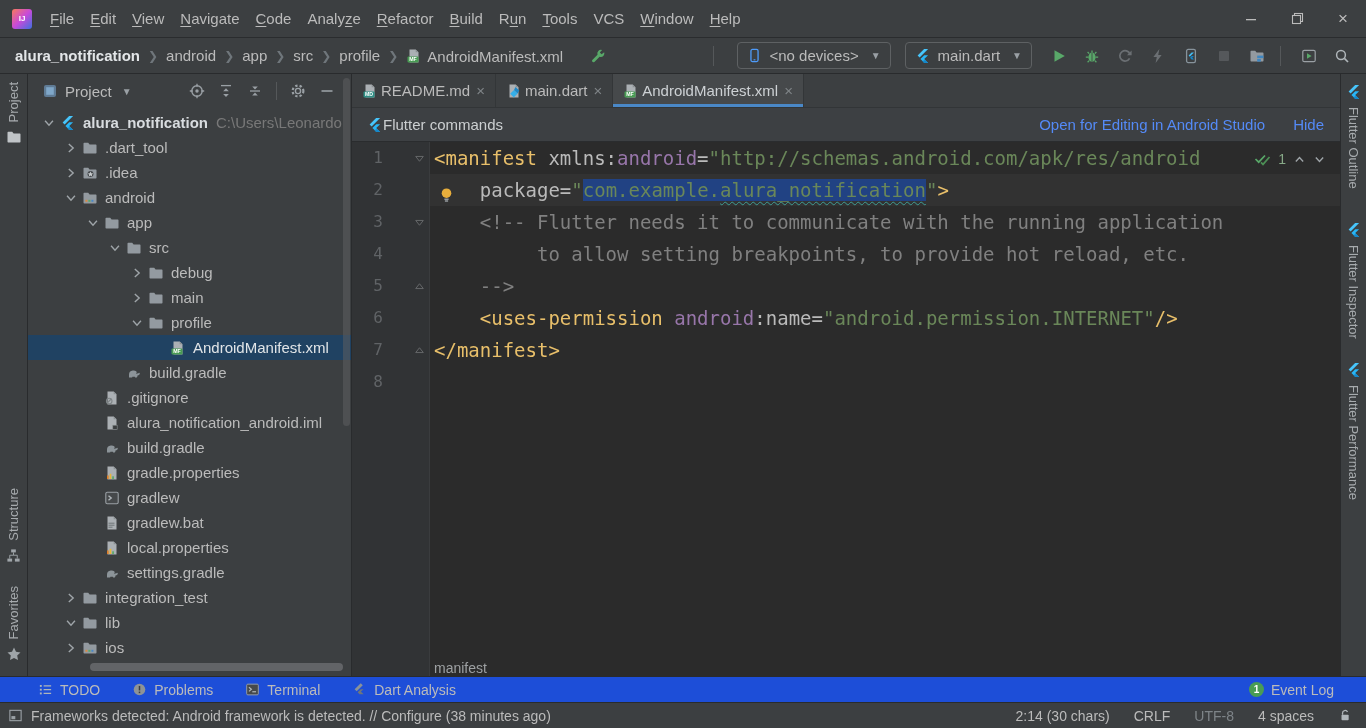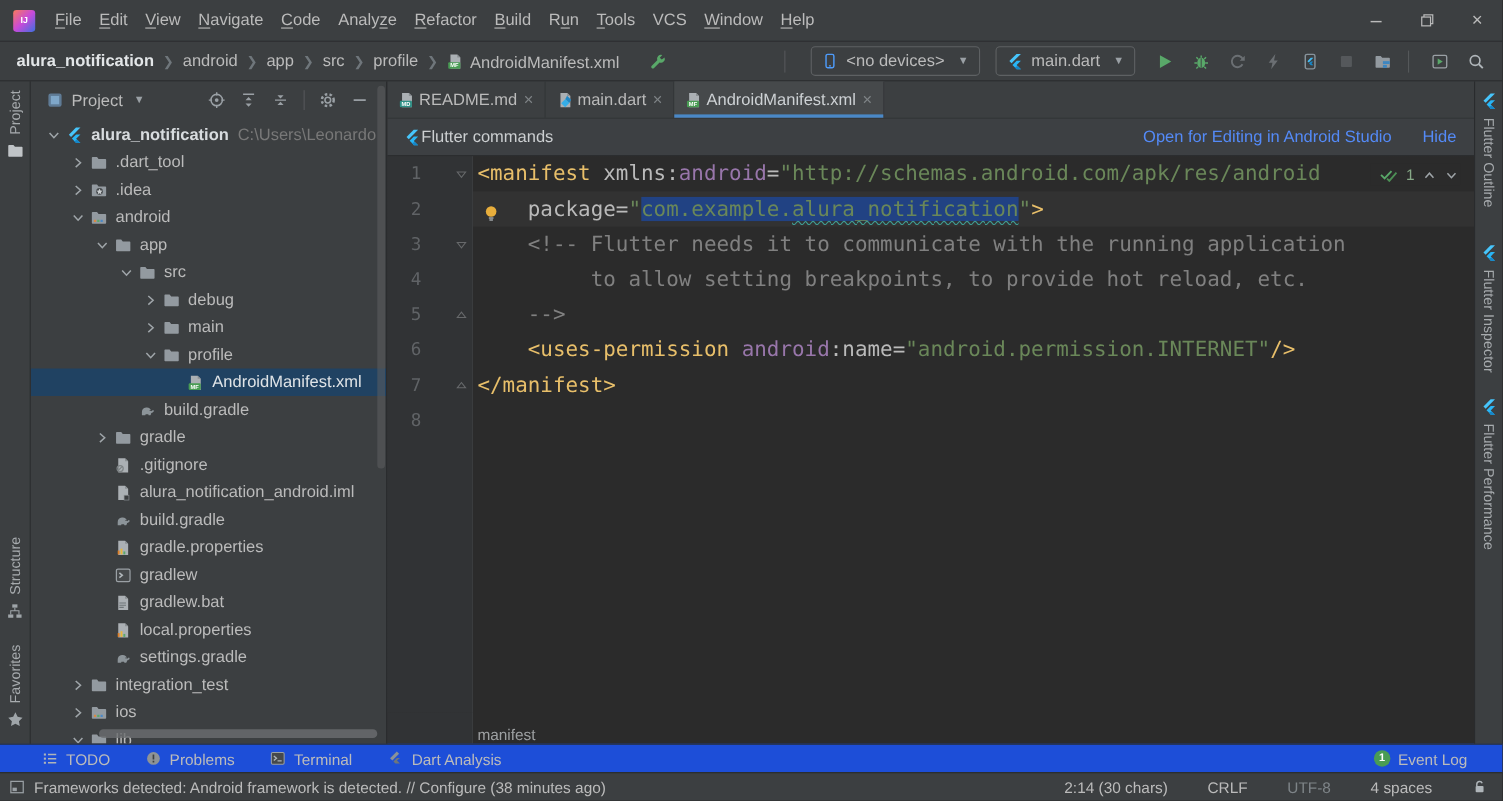--- a/index.html
+++ b/index.html
@@ -108,21 +108,21 @@
   .toolwin-bar { height:26px; flex:none; background:#1d4ed8; border-top:1px solid #292B2D;
                  display:flex; align-items:center; padding:0 16px 0 38px; font-size:14px; gap:32px; }
   .tw-item { display:flex; align-items:center; gap:7px; color:#BBBBBB; }
   .eventlog { margin-left:auto; display:flex; align-items:center; gap:7px; margin-right:16px; }
   .badge { width:15px; height:15px; border-radius:50%; background:#499C54; color:#FFF;
            font-size:10px; font-weight:bold; display:flex; align-items:center; justify-content:center; }
 
   .statusbar { height:26px; flex:none; background:#3C3F41; border-top:1px solid #292B2D;
                display:flex; align-items:center; padding:0 14px 0 8px; font-size:14px; color:#BBBBBB; }
   .sb-msg { margin-left:8px; display:flex; white-space:pre; }
-  .sb-right { margin-left:auto; display:flex; align-items:flex-start; gap:36px; }
+  .sb-right { margin-left:auto; display:flex; align-items:flex-start; gap:24px; }
   .sb-dim { color:#7E8488; }
 </style>
 </head>
 <body>
 
 <div class="app">
 
   <div class="titlebar">
     <div class="logo">IJ</div>
     <nav class="menubar" id="menubar">
@@ -520,35 +520,20 @@
           <div class="tree-row" style="padding-left: 76px;">
             <span class="chev-box"></span>
             <span class="tree-icon">
               <svg width="16" height="16" viewBox="0 0 16 16">
                 <path fill="#8C9499" d="M3 12.5v-2.7a4.3 4.3 0 0 1 8.5-1l1.3-.9c.4-.3 1 .1 1 .6 0 .8-.6 1.5-1.4 1.7l-.9.2c0 .8-.3 1.5-.8 2.1h-1.6l-.3-.8H6.4l-.3.8z"></path>
                 <circle cx="10.6" cy="8.1" r=".55" fill="#3C3F41"></circle>
               </svg>
             </span>
             <span class="tree-label">build.gradle</span>
           </div>
-          <div class="tree-row" style="padding-left: 54px;">
-            <span class="chev-box">
-              <span class="icon">
-                <svg width="14" height="14" viewBox="0 0 16 16">
-                  <path d="M5.5 3.5 10.5 8l-5 4.5" fill="none" stroke="#9FA5A9" stroke-width="1.6"></path>
-                </svg>
-              </span>
-            </span>
-            <span class="tree-icon">
-              <svg width="16" height="16" viewBox="0 0 16 16">
-                <path fill="#939AA0" d="M1.5 3.5c0-.4.3-.7.7-.7h4l1.4 1.7h6.2c.4 0 .7.3.7.7v7.6c0 .4-.3.7-.7.7H2.2a.7.7 0 0 1-.7-.7z"></path>
-              </svg>
-            </span>
-            <span class="tree-label">gradle</span>
-          </div>
           <div class="tree-row" style="padding-left: 54px; text-align: right;">
             <span class="chev-box"></span>
             <span class="tree-icon">
               <svg width="16" height="16" viewBox="0 0 16 16">
                 <path fill="#ABB0B4" d="M3.5 1.5h6.2l2.8 2.8v10.2h-9z"></path>
                 <path fill="#8A8F92" d="M9.7 1.5l2.8 2.8H9.7z"></path>
                 <circle cx="5.2" cy="11" r="2.8" fill="none" stroke="#7E8486" stroke-width="1.1"></circle>
                 <path d="M3.2 13 7.2 9" stroke="#7E8486" stroke-width="1.1"></path>
               </svg>
             </span>
@@ -644,48 +629,48 @@
               <svg width="16" height="16" viewBox="0 0 16 16">
                 <path fill="#939AA0" d="M1.5 3.5c0-.4.3-.7.7-.7h4l1.4 1.7h6.2c.4 0 .7.3.7.7v7.6c0 .4-.3.7-.7.7H2.2a.7.7 0 0 1-.7-.7z"></path>
               </svg>
             </span>
             <span class="tree-label">integration_test</span>
           </div>
           <div class="tree-row" style="padding-left: 32px;">
             <span class="chev-box">
               <span class="icon">
                 <svg width="14" height="14" viewBox="0 0 16 16">
+                  <path d="M3.5 5.5 8 10.5l4.5-5" fill="none" stroke="#9FA5A9" stroke-width="1.6"></path>
+                </svg>
+              </span>
+            </span>
+            <span class="tree-icon">
+              <svg width="16" height="16" viewBox="0 0 16 16">
+                <path fill="#939AA0" d="M1.5 3.5c0-.4.3-.7.7-.7h4l1.4 1.7h6.2c.4 0 .7.3.7.7v7.6c0 .4-.3.7-.7.7H2.2a.7.7 0 0 1-.7-.7z"></path>
+              </svg>
+            </span>
+            <span class="tree-label">lib</span>
+          </div>
+          <div class="tree-row" style="padding-left: 32px;">
+            <span class="chev-box">
+              <span class="icon">
+                <svg width="14" height="14" viewBox="0 0 16 16">
                   <path d="M5.5 3.5 10.5 8l-5 4.5" fill="none" stroke="#9FA5A9" stroke-width="1.6"></path>
                 </svg>
               </span>
             </span>
             <span class="tree-icon">
               <svg width="16" height="16" viewBox="0 0 16 16">
                 <path fill="#939AA0" d="M1.5 3.5c0-.4.3-.7.7-.7h4l1.4 1.7h6.2c.4 0 .7.3.7.7v7.6c0 .4-.3.7-.7.7H2.2a.7.7 0 0 1-.7-.7z"></path>
                 <rect x="3.4" y="9.8" width="2" height="2" fill="#D98A44"></rect>
                 <rect x="6.4" y="9.8" width="2" height="2" fill="#59A869"></rect>
                 <rect x="9.4" y="9.8" width="2" height="2" fill="#4A88C7"></rect>
               </svg>
             </span>
             <span class="tree-label">ios</span>
-          </div>
-          <div class="tree-row" style="padding-left: 32px;">
-            <span class="chev-box">
-              <span class="icon">
-                <svg width="14" height="14" viewBox="0 0 16 16">
-                  <path d="M3.5 5.5 8 10.5l4.5-5" fill="none" stroke="#9FA5A9" stroke-width="1.6"></path>
-                </svg>
-              </span>
-            </span>
-            <span class="tree-icon">
-              <svg width="16" height="16" viewBox="0 0 16 16">
-                <path fill="#939AA0" d="M1.5 3.5c0-.4.3-.7.7-.7h4l1.4 1.7h6.2c.4 0 .7.3.7.7v7.6c0 .4-.3.7-.7.7H2.2a.7.7 0 0 1-.7-.7z"></path>
-              </svg>
-            </span>
-            <span class="tree-label">lib</span>
           </div>
         </div>
       <div class="vscroll"></div>
       <div class="hscroll"></div>
     </div>
 
     <div class="editor-col">
       <div class="tabbar" id="tabbar">
           <div class="tab">
             <span class="icon">

